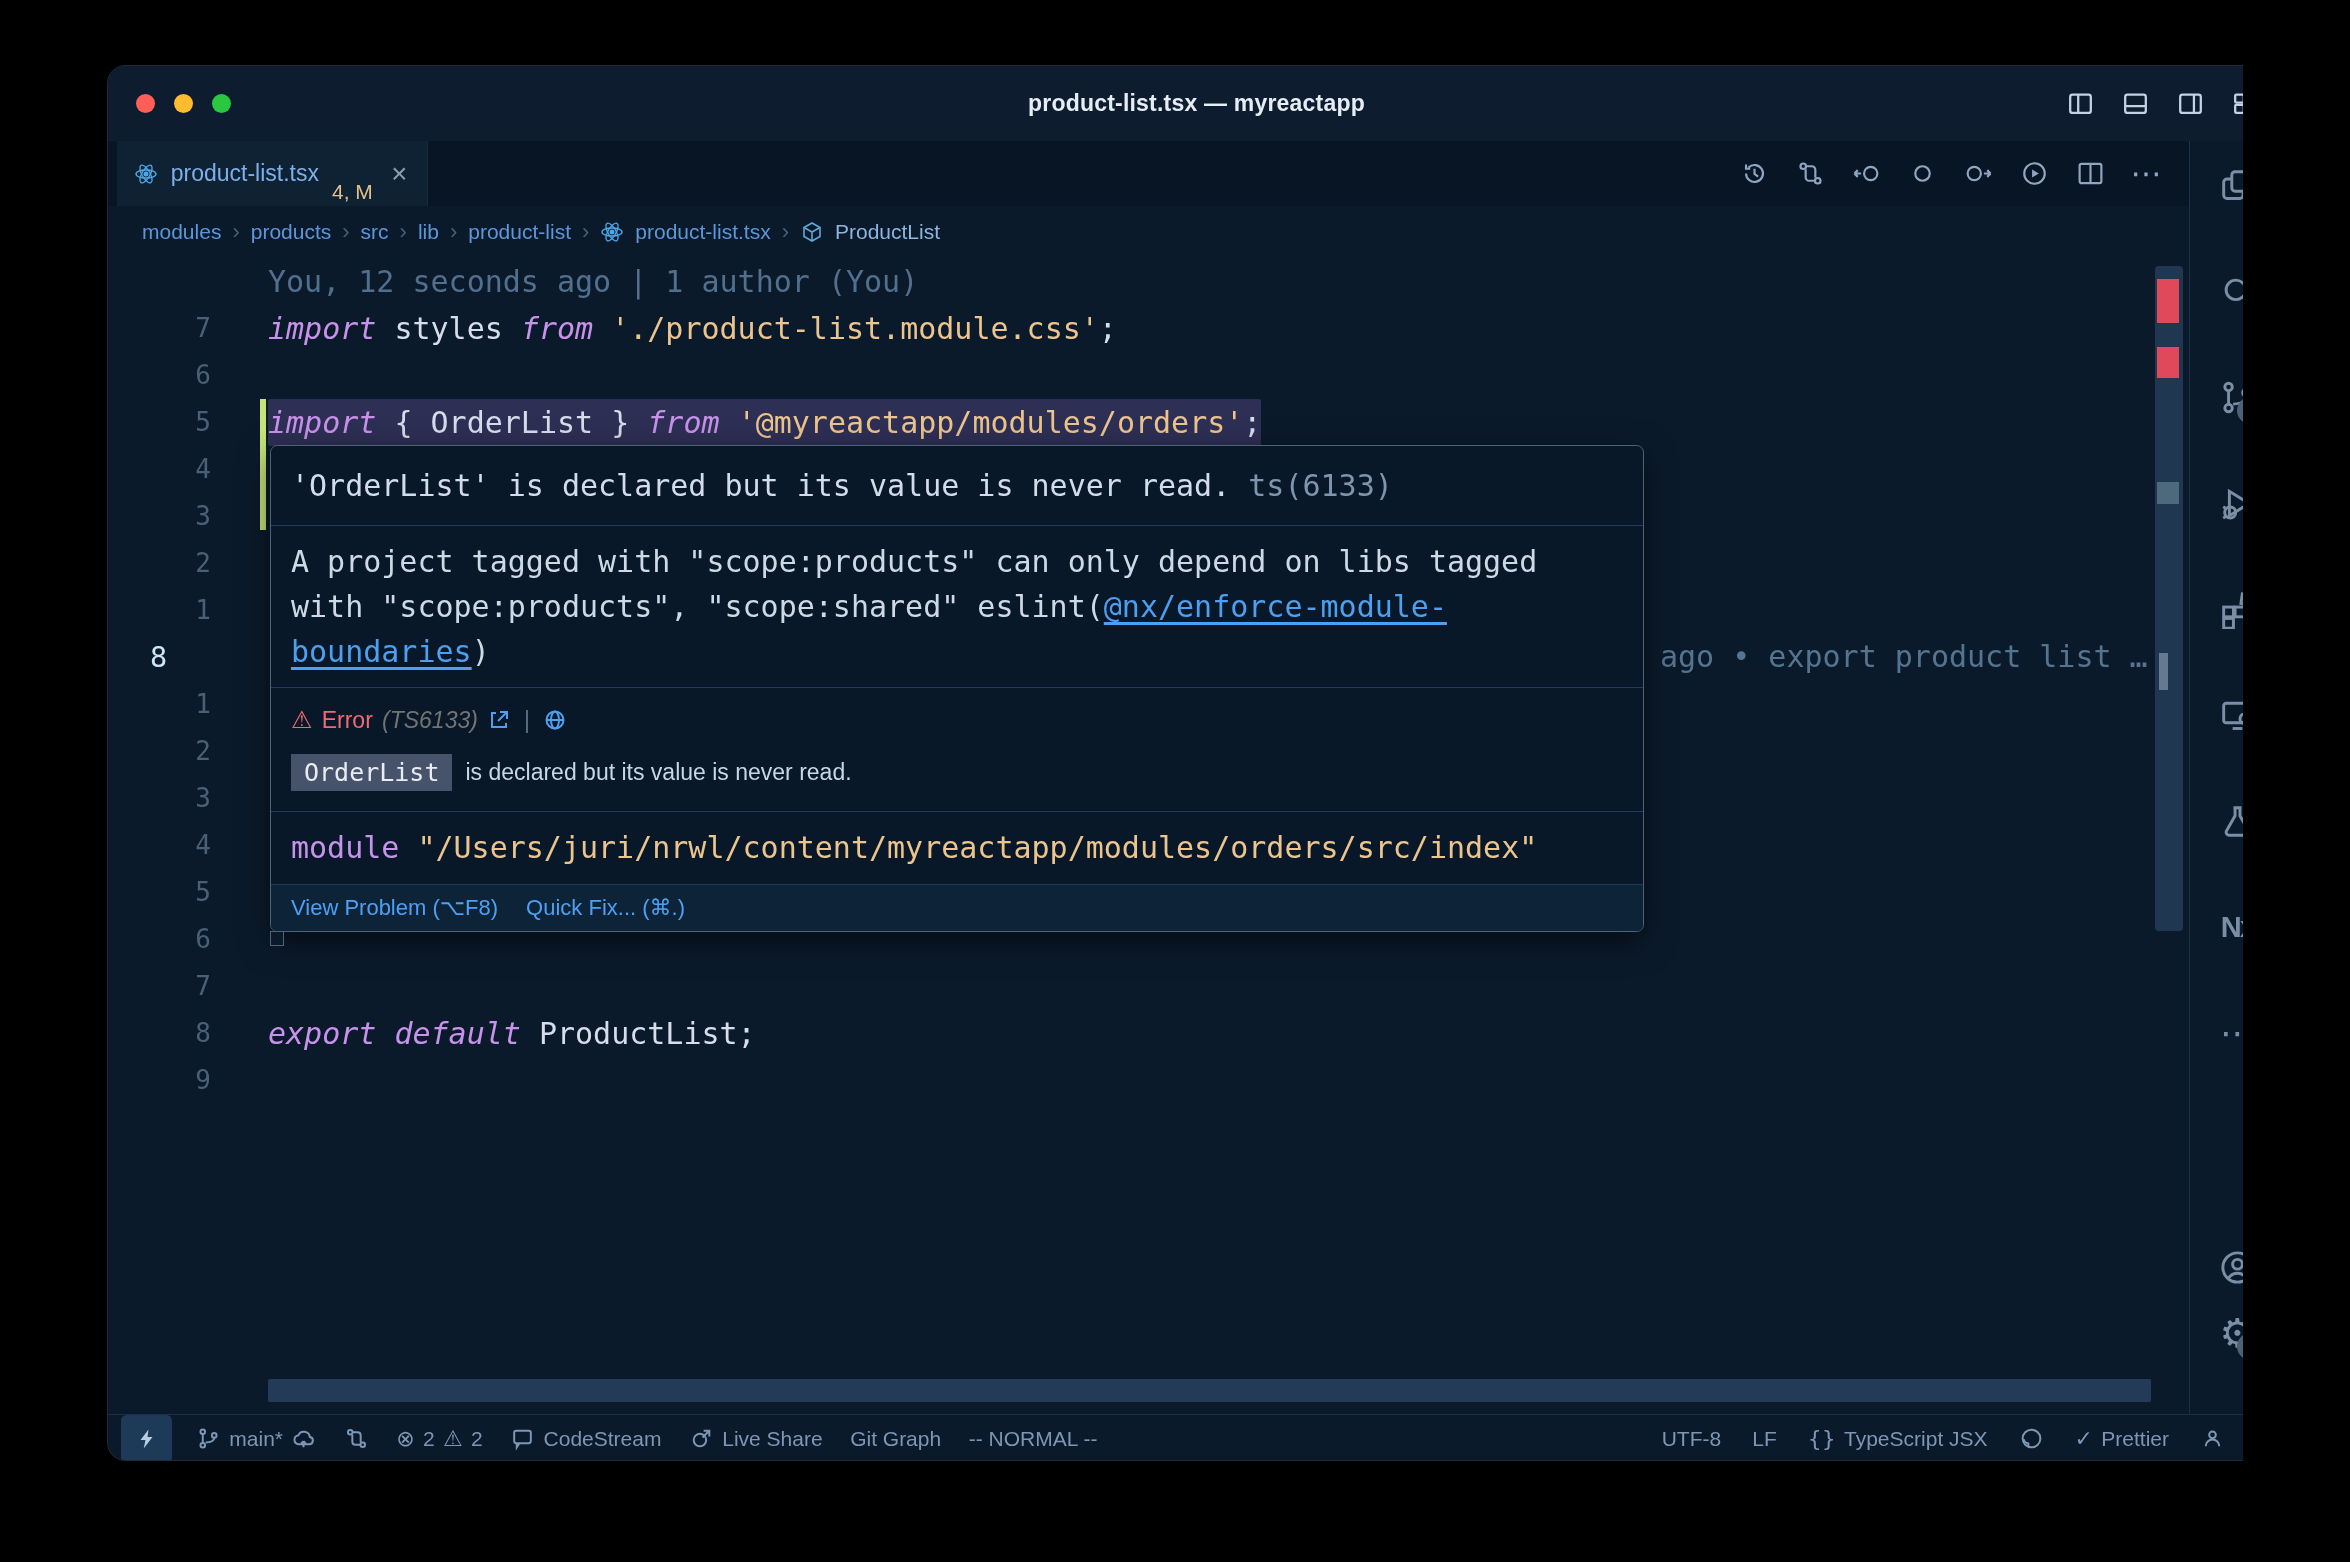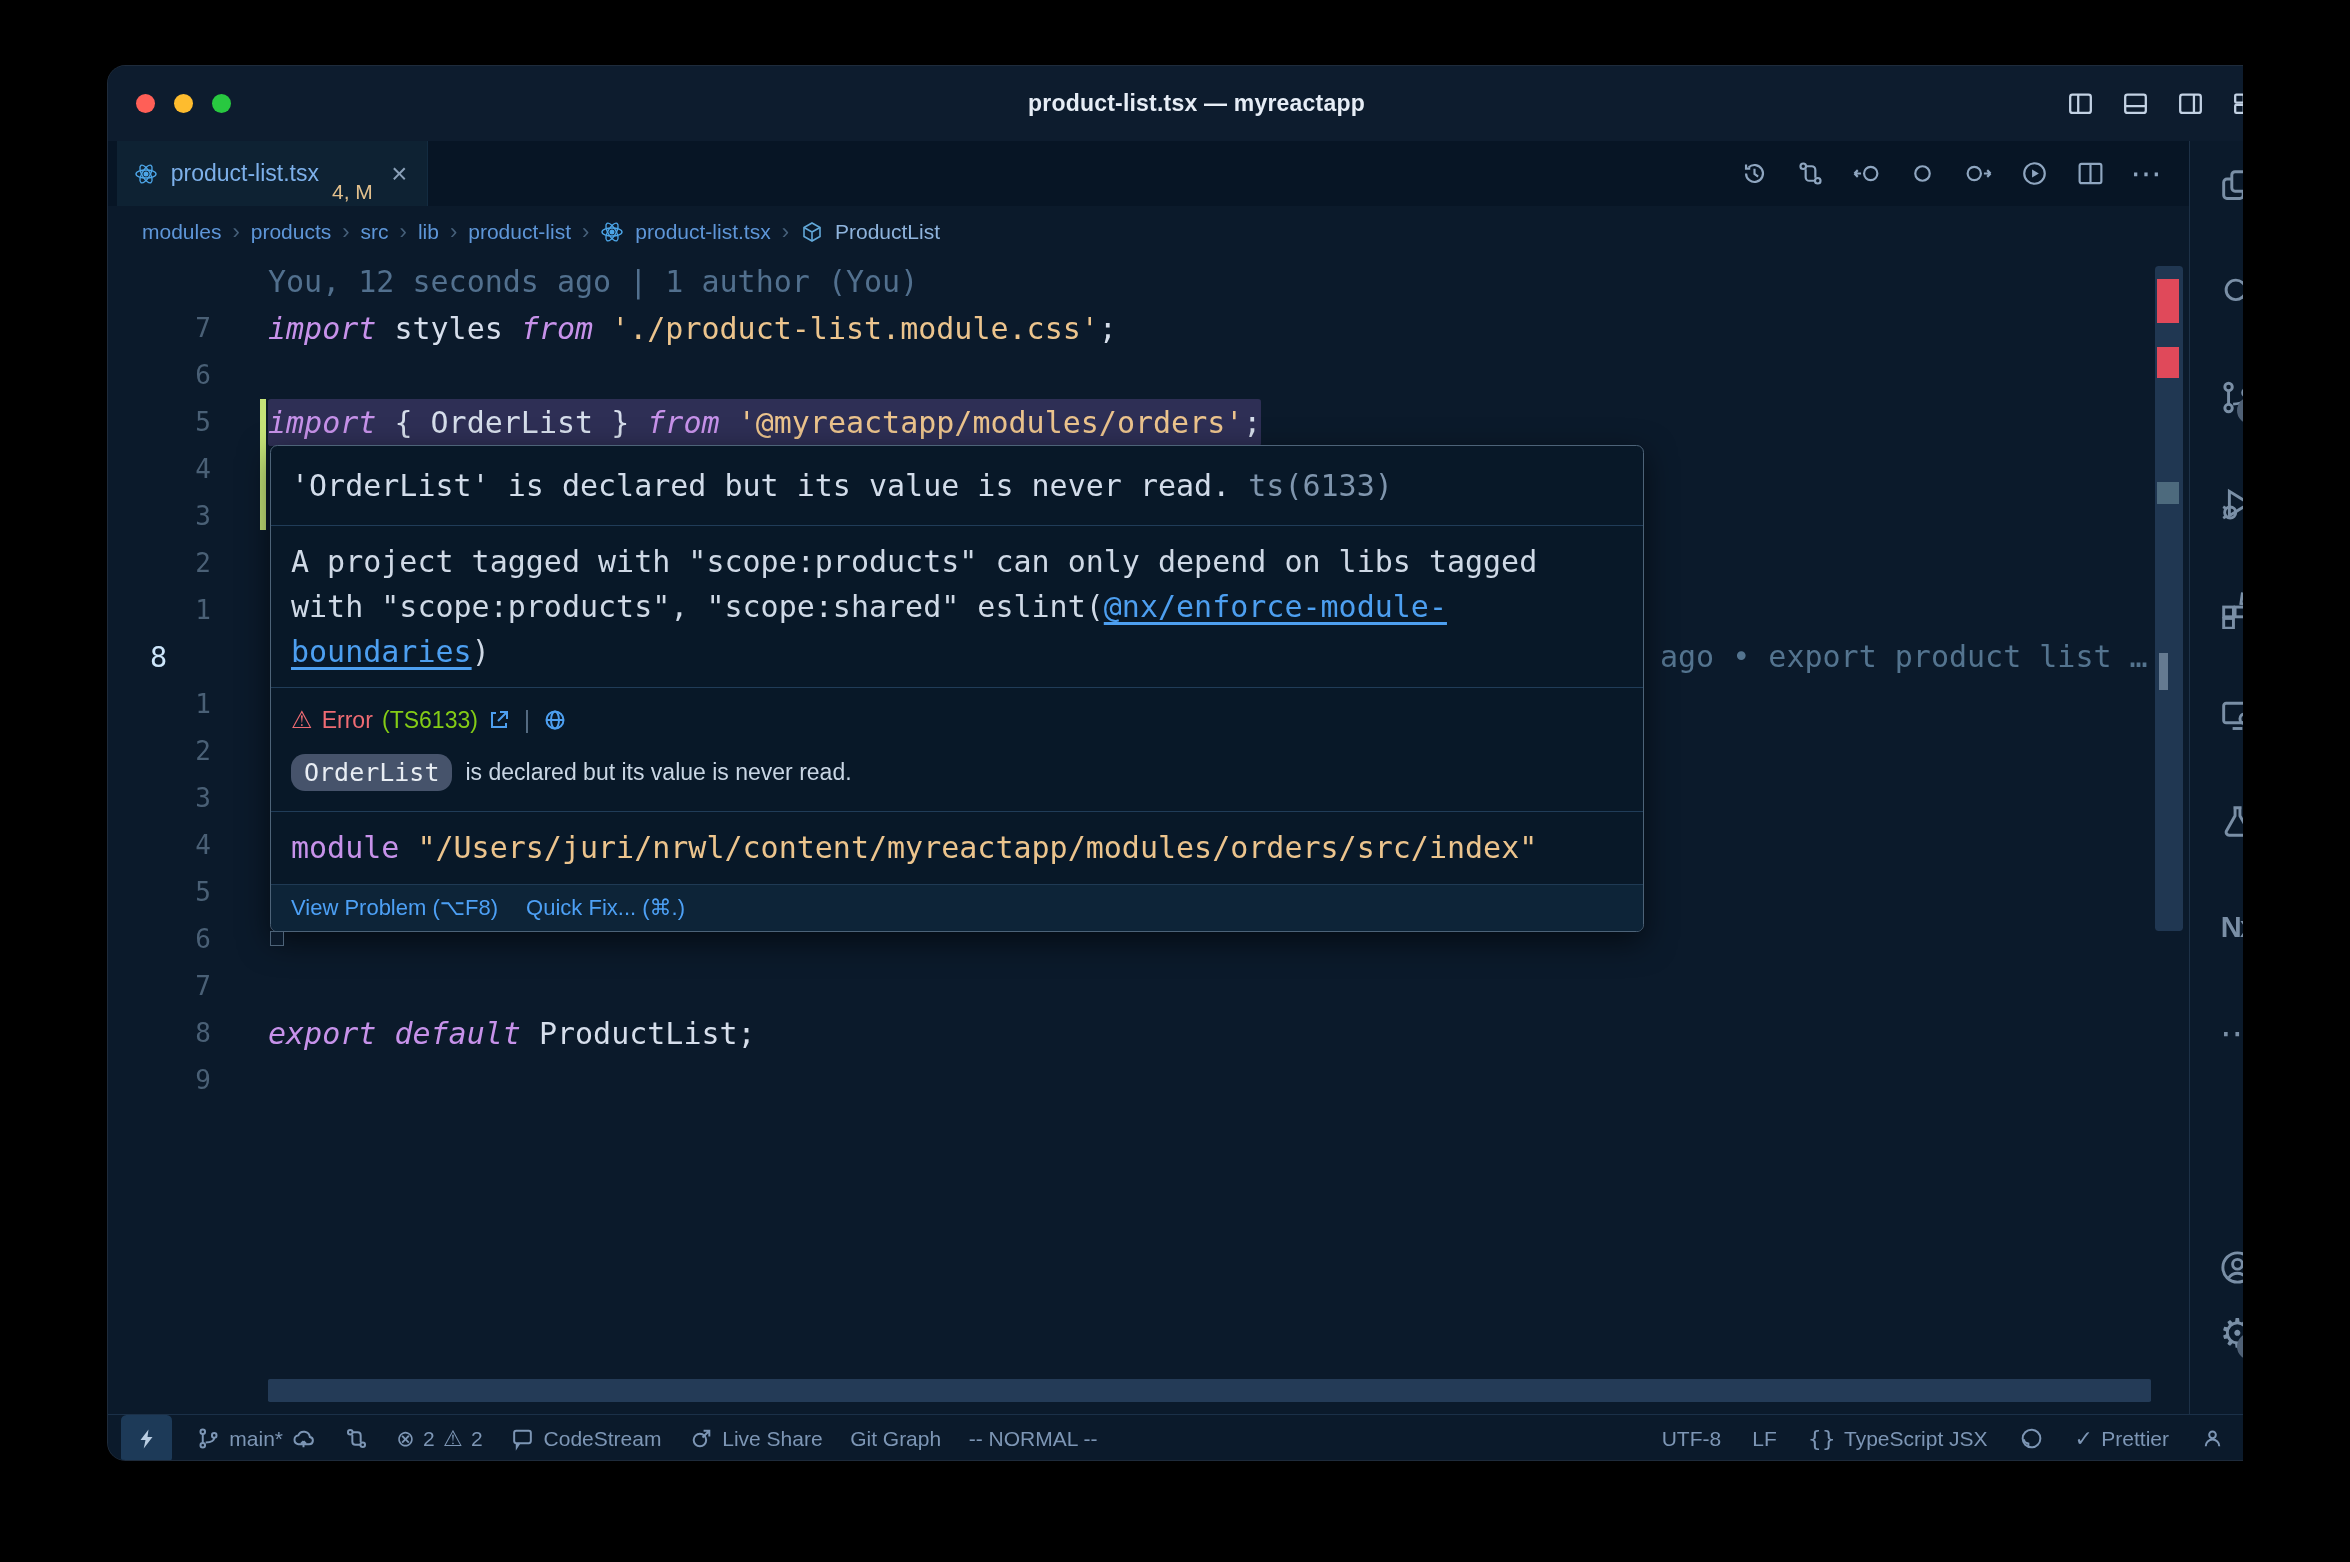--- a/index.html
+++ b/index.html
@@ -82,29 +82,29 @@
     background:#081828; border:1.4px solid #4d6378; border-radius:7.3px;
     box-shadow:0 9.2px 31px rgba(0,0,0,.55); color:#d2dcea; }
   .hv-sep { height:0.9px; background:#203c58; }
   .hv-row1 { padding:20px; font-size:30px; line-height:1.3; white-space:nowrap; overflow:hidden; }
   .hv-code { color:#7f95ad; }
   .hv-eslint { padding:13px 20px; font-size:30px; line-height:1.5; color:#cfd9e6; }
   .hv-link { color:#4d9ff0; text-decoration:underline; text-underline-offset:4.6px; cursor:pointer; }
   .hv-error-line { padding:18.4px 20px 7.3px; font-family:"Liberation Sans",sans-serif; font-size:23px;
     display:flex; align-items:center; gap:9.2px; }
   .hv-err { color:#ef6b73; }
-  .hv-dim { color:#84cc16; }
+  .hv-dim { color:#737373;font-style:italic; }
   .hv-bar { color:#5a7188; margin:0 3.7px; }
   .hv-ico { width:24px; height:24px; display:inline-flex; }
   .hv-ico svg { width:100%; height:100%; stroke:#4d9ff0; fill:none; stroke-width:2; }
   .hv-warn-glyph { color:#ef6b73; font-size:24px; font-family:"DejaVu Sans",sans-serif; }
   .hv-chip-line { padding:13px 20px 20px; font-family:"Liberation Sans",sans-serif; font-size:23px;
     color:#c9d6e4; display:flex; align-items:center; gap:13px; }
   .hv-chip { font-family:"DejaVu Sans Mono",monospace; font-size:25px; background:#46536b;
-    color:#e8edf3; border-radius:14px; padding:3.7px 13px; }
+    color:#e8edf3; border-radius:0; padding:3.7px 13px; }
   .hv-module { padding:18.4px 20px; font-size:30px; white-space:nowrap; overflow:hidden; }
   .hv-module .mk-kw { color:#c792ea; }
   .hv-module .mk-str { color:#ecc48d; }
   .hv-footer { background:#0d2438; border-top:0.9px solid #1f3a54; padding:10px 20px;
     font-family:"Liberation Sans",sans-serif; font-size:22px; display:flex; gap:28px;
     border-radius:0 0 6.4px 6.4px; }
   .hv-footer a { color:#4da0f5; cursor:pointer; }
   .hv-notch { position:absolute; left:-1.4px; bottom:-15.6px; width:14.7px; height:14.7px;
     background:#0b1a2b; border:1.4px solid #4d6378; }
 

